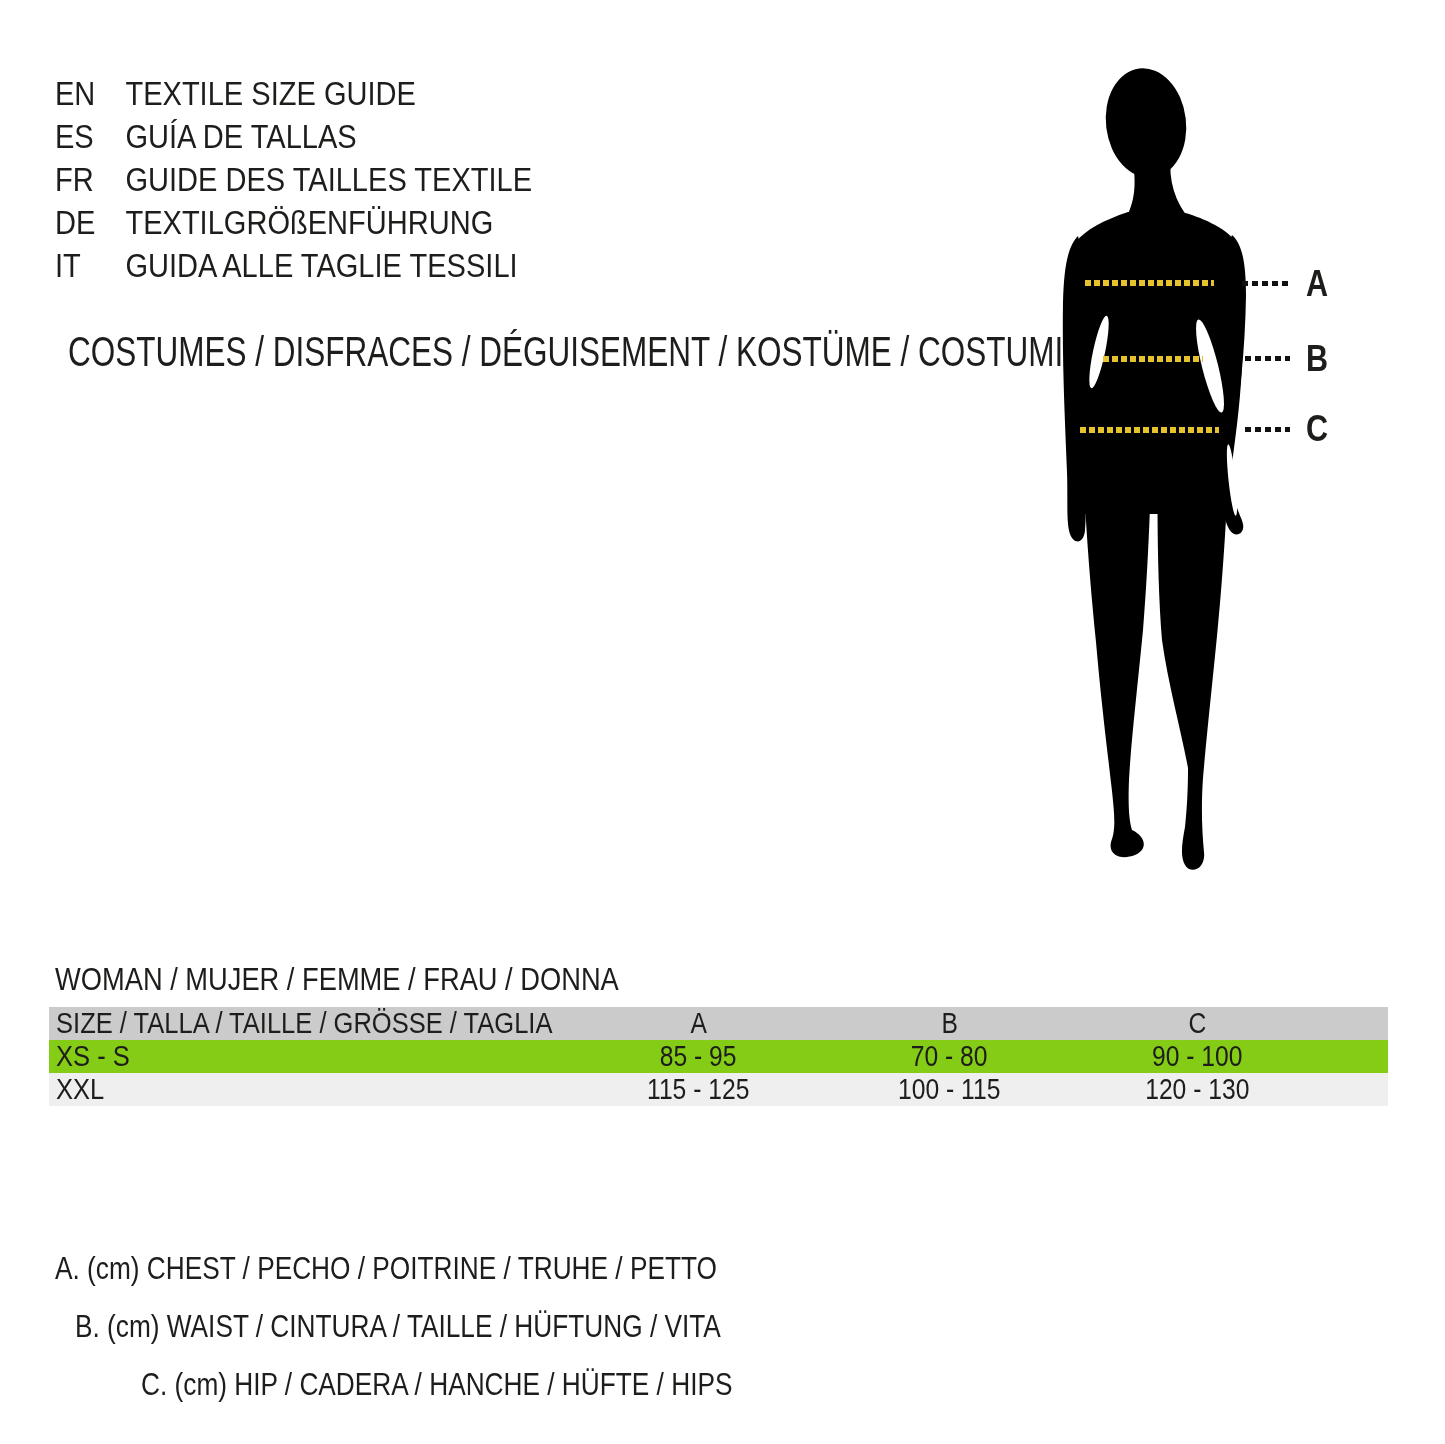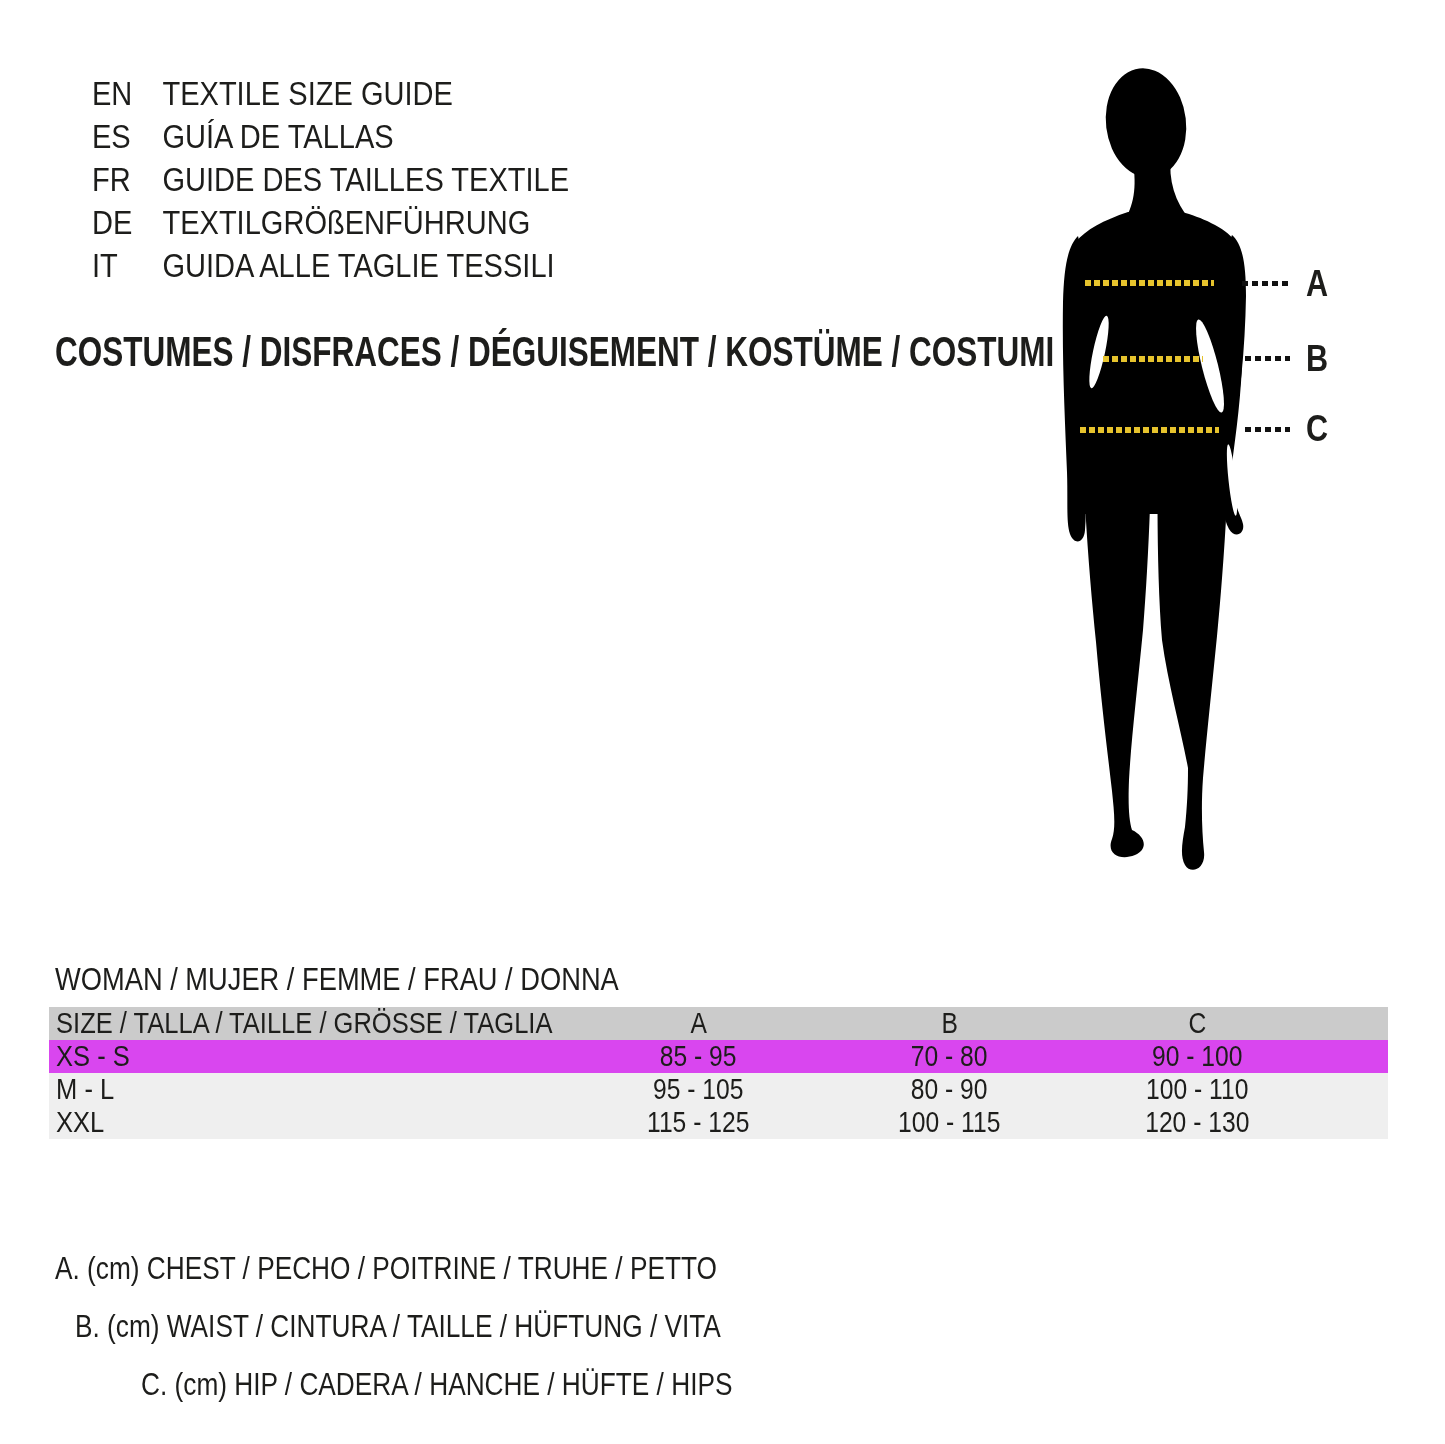--- a/index.html
+++ b/index.html
@@ -6,47 +6,47 @@
   body{
     width:1445px;height:1444px;position:relative;overflow:hidden;
     background:#ffffff;color:#1d1d1b;
     font-family:"Liberation Sans","DejaVu Sans",sans-serif;
   }
   .abs{position:absolute;}
   .cond{display:inline-block;transform:scaleX(0.88);transform-origin:0 50%;white-space:nowrap;}
   .cond-c{display:inline-block;transform:scaleX(0.85);transform-origin:50% 50%;white-space:nowrap;}
 
   
-  .lang-list{left:55px;top:72px;margin-left:37px;}
+  .lang-list{left:55px;top:72px;}
   .lang-row{height:43px;font-size:33px;line-height:43px;display:flex;
             transform:scaleX(0.88);transform-origin:0 0;white-space:nowrap;}
   .lang-code{width:80px;flex:0 0 80px;}
 
   
-  .category{left:55px;top:329px;font-size:42px;font-weight:bold;line-height:46px;}
+  .category{left:68px;top:329px;font-size:42px;font-weight:normal;line-height:46px;}
   .category .cond{transform:scaleX(0.75);}
 
   
   .figure-svg{left:1040px;top:60px;width:230px;height:820px;}
   .dash-y{height:6px;background:repeating-linear-gradient(90deg,#e6c32d 0 6px,transparent 6px 9px);}
   .dash-k{height:5px;background:repeating-linear-gradient(90deg,#111111 0 6px,transparent 6px 10px);}
   .measure-label{font-size:36px;font-weight:bold;line-height:36px;}
   .measure-label .cond{transform:scaleX(0.85);}
 
   
   .section-heading{left:55px;top:962px;font-size:31px;line-height:36px;}
 
   
   .size-table-wrap{left:49px;top:1007px;width:1339px;}
   table.size-table{width:100%;border-collapse:collapse;table-layout:fixed;}
   table.size-table th,table.size-table td{
     font-weight:normal;font-size:29px;padding:0;overflow:hidden;
   }
   tr.hdr{background:#cbcbcb;height:24px;}
-  tr.r0,tr.r2{background:#d946ef;height:20px;}
+  tr.r0,tr.r2{background:#84cc16;height:20px;}
   tr.r1,tr.r3{background:#efefef;height:33px;}
   td.lab,th.lab{text-align:left;}
   td.lab .cond,th.lab .cond{padding-left:8px;}
   td.val,th.val{text-align:center;}
 
   
   .legend{left:55px;top:1248px;}
   .legend-row{height:58px;font-size:32px;line-height:40px;text-align:right;}
   .legend-row .cond{transform:scaleX(0.82);}
 </style>
@@ -182,27 +182,20 @@
       <th class="val"><span class="cond-c">C</span></th>
       <th></th>
     </tr>
     <tr class="r0">
       <td class="lab"><span class="cond">XS - S</span></td>
       <td class="val"><span class="cond-c">85 - 95</span></td>
       <td class="val"><span class="cond-c">70 - 80</span></td>
       <td class="val"><span class="cond-c">90 - 100</span></td>
       <td></td>
     </tr>
-    <tr class="r1">
-      <td class="lab"><span class="cond">M - L</span></td>
-      <td class="val"><span class="cond-c">95 - 105</span></td>
-      <td class="val"><span class="cond-c">80 - 90</span></td>
-      <td class="val"><span class="cond-c">100 - 110</span></td>
-      <td></td>
-    </tr>
     <tr class="r3">
       <td class="lab"><span class="cond">XXL</span></td>
       <td class="val"><span class="cond-c">115 - 125</span></td>
       <td class="val"><span class="cond-c">100 - 115</span></td>
       <td class="val"><span class="cond-c">120 - 130</span></td>
       <td></td>
     </tr>
   </tbody>
     </table>
 </div>

